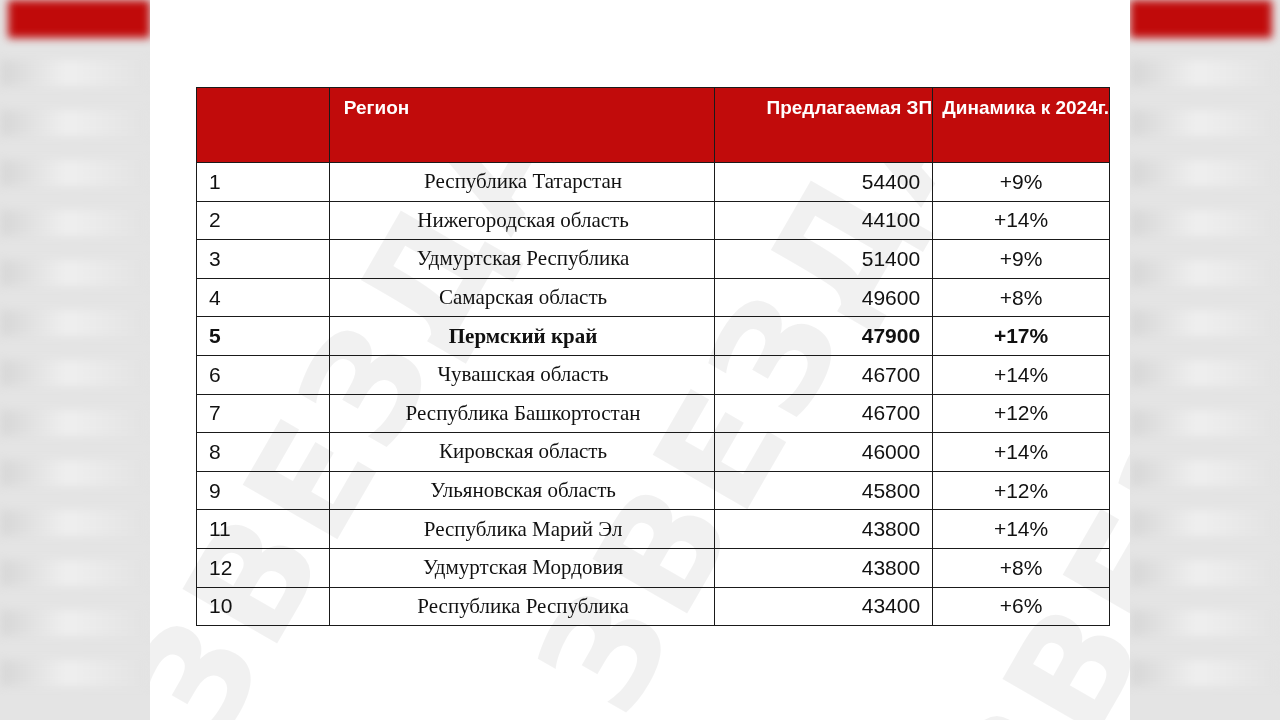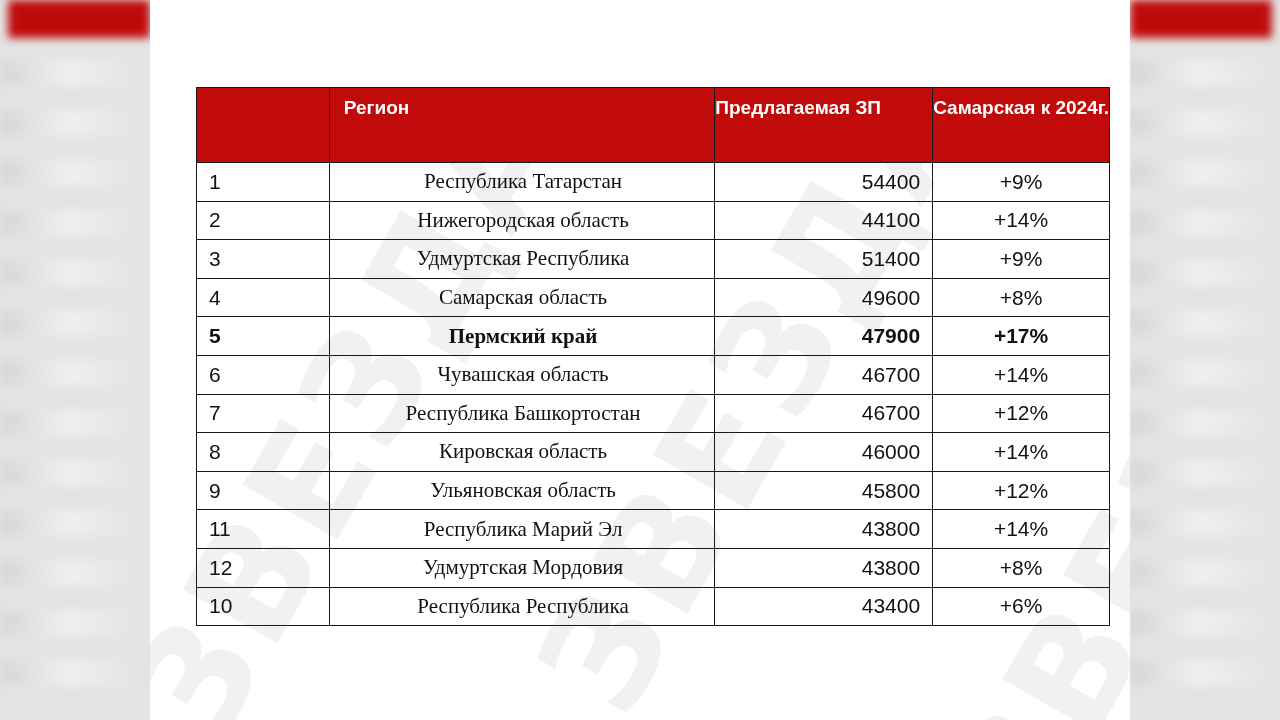--- a/index.html
+++ b/index.html
@@ -66,21 +66,21 @@
       background: #c10b0b;
       color: #ffffff;
       font-weight: bold;
       font-size: 19px;
       height: 75px;
       line-height: 34px;
       vertical-align: top;
       padding-top: 3px;
     }
     table.data thead th.c-region { text-align: left; padding-left: 14px; }
-    table.data thead th.c-salary, table.data thead th.c-change { text-align: left; }
+    table.data thead th.c-salary, table.data thead th.c-change { text-align: right; }
     table.data tbody td { height: 38.6px; padding: 0 12px; }
     td.c-rank { width: 133px; text-align: left; }
     td.c-region { width: 386px; text-align: center; padding-left: 14px !important; font-family: Liberation Serif, serif; }
     td.c-salary { width: 218px; text-align: right; }
     td.c-change { width: 177px; text-align: center; }
     tr.bold td { font-weight: bold; }
   </style>
 </head>
 <body>
 
@@ -123,21 +123,21 @@
   <div class="watermark" style="left:250px; top:300px;">ЗВЕЗДА</div>
   <div class="watermark" style="left:660px; top:420px;">ЗВЕЗДА</div>
 
 
   <table class="data">
     <thead>
       <tr>
         <th class="c-rank"></th>
         <th class="c-region">Регион</th>
         <th class="c-salary">Предлагаемая ЗП</th>
-        <th class="c-change">Самарская к 2024г.</th>
+        <th class="c-change">Динамика к 2024г.</th>
       </tr>
     </thead>
     <tbody id="rows">
         <tr>
           <td class="c-rank">1</td>
           <td class="c-region">Республика Татарстан</td>
           <td class="c-salary">54400</td>
           <td class="c-change">+9%</td>
         </tr>
         <tr>

